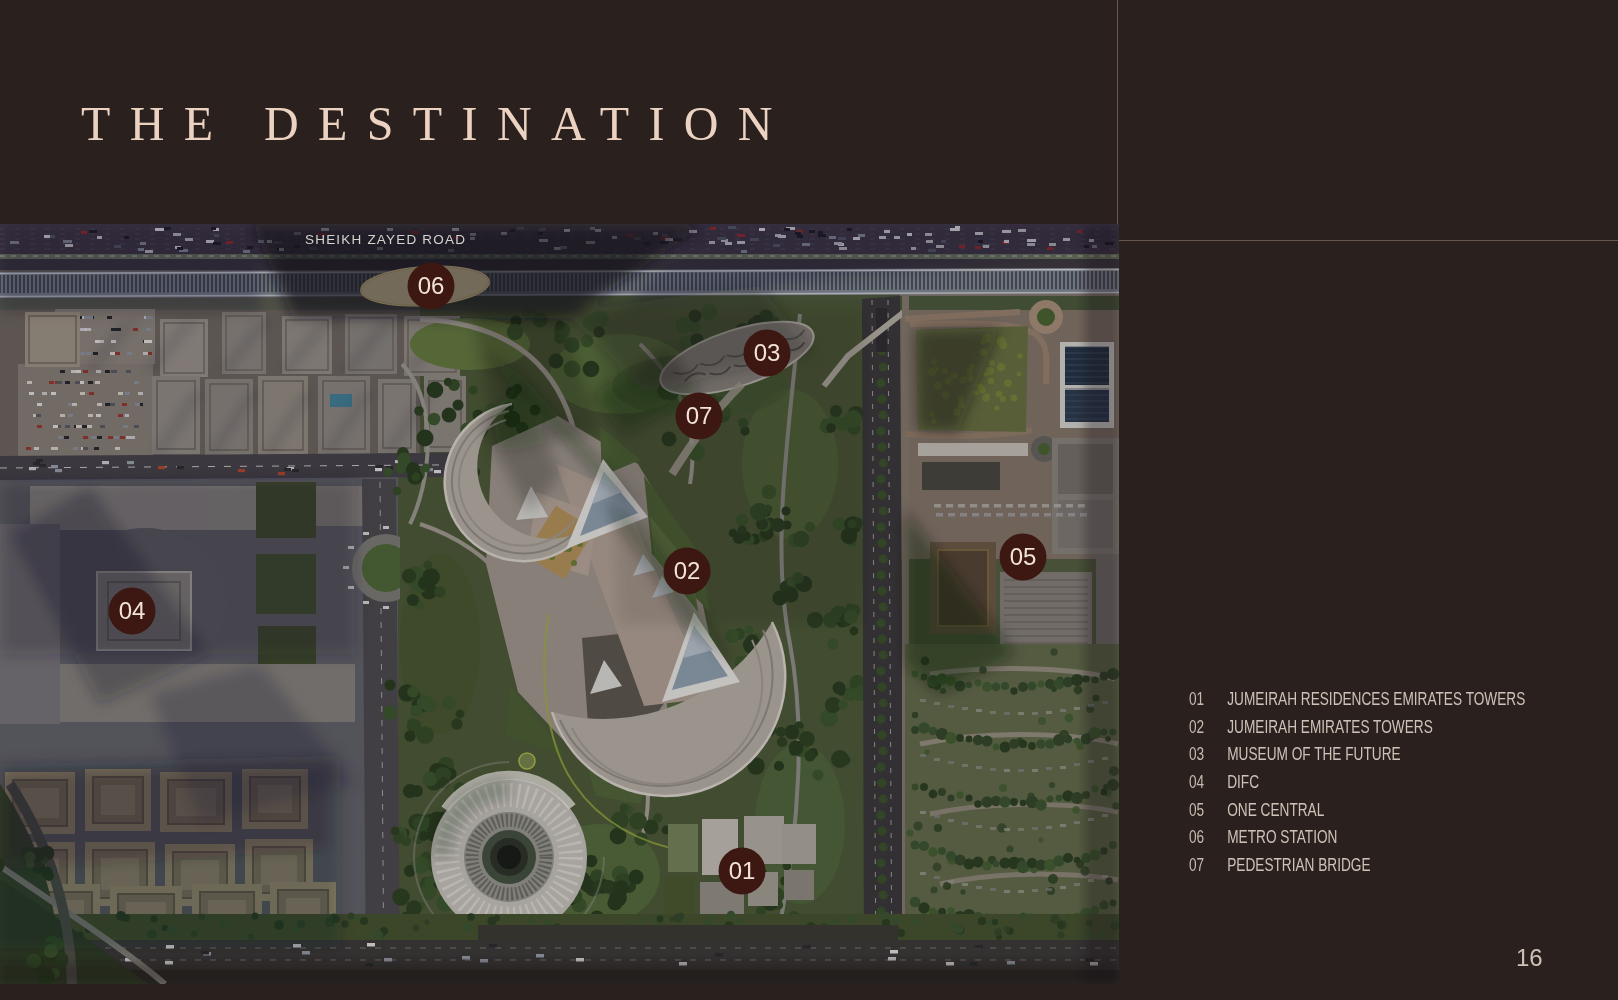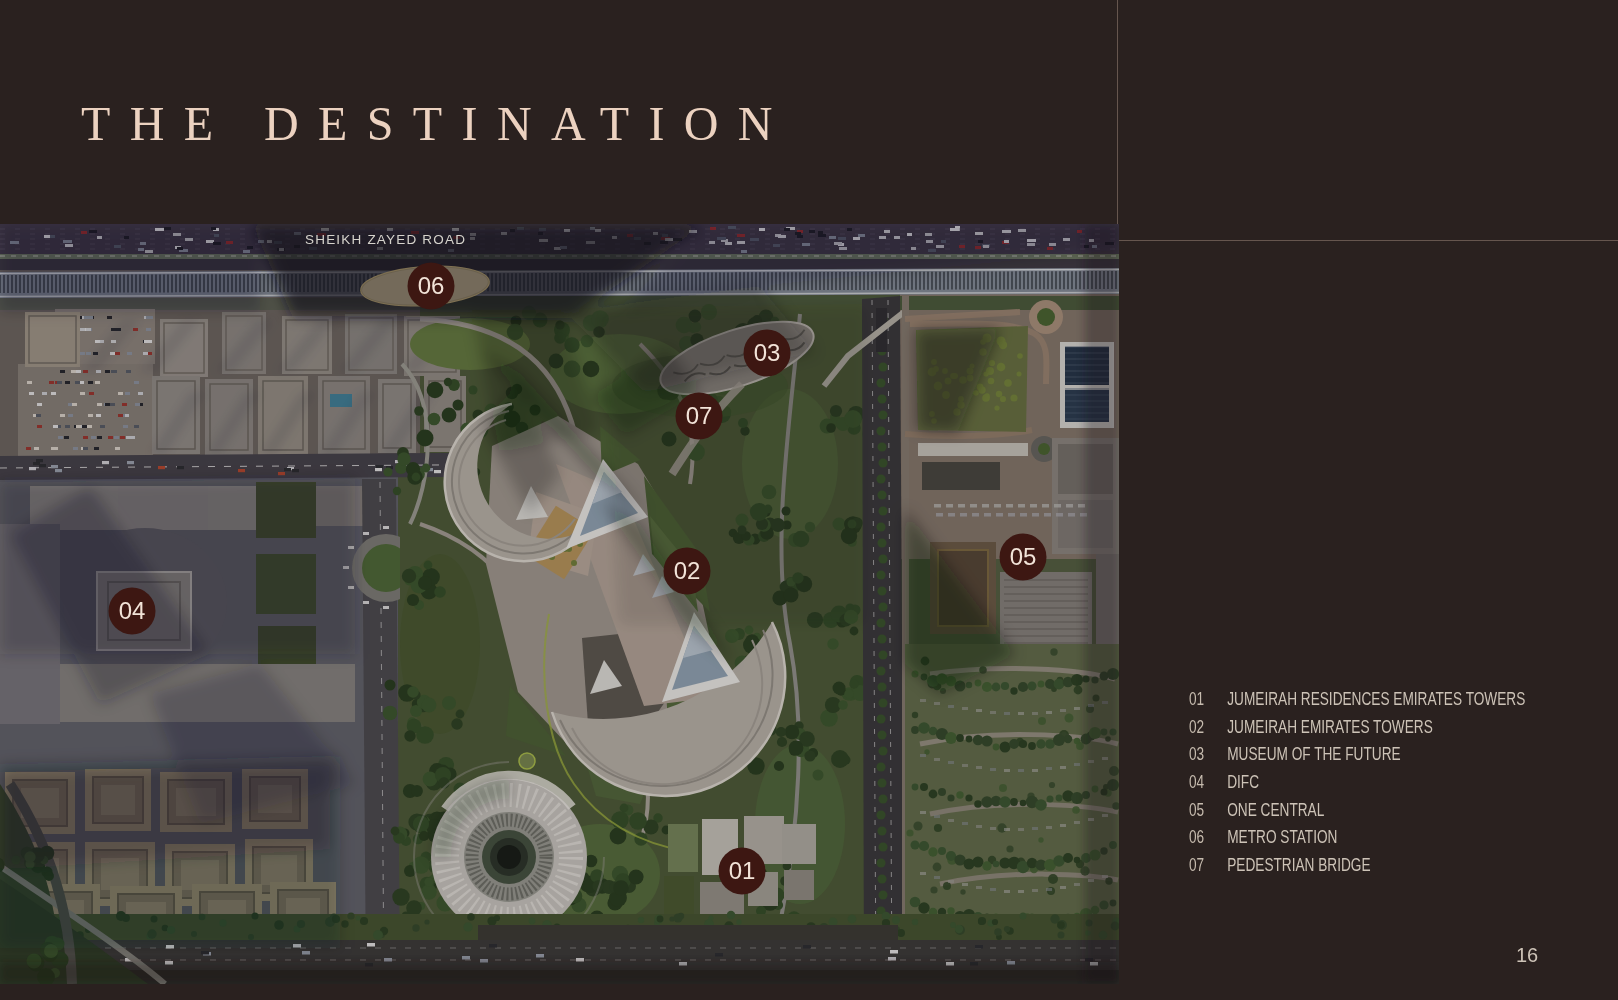--- a/index.html
+++ b/index.html
@@ -4,21 +4,21 @@
 html,body{margin:0;padding:0;background:#2a211f;width:1618px;height:1000px;overflow:hidden;}
 #page{position:relative;width:1416px;height:1000px;background:#2a211f;font-family:"Liberation Sans",sans-serif;}
 #title{position:absolute;left:81px;top:96px;font-family:"Liberation Serif",serif;font-size:48px;letter-spacing:19.4px;color:#ecd2c0;white-space:nowrap;}
 #map{position:absolute;left:0;top:224px;width:1119px;height:760px;}
 .vline{position:absolute;left:1117px;top:0;width:1px;height:240px;background:#66564e;}
 .hline{position:absolute;left:1117px;top:240px;width:501px;height:1px;background:#66564e;}
 #legend{position:absolute;left:1189px;top:686px;color:#cdc3b7;font-size:17.5px;transform:scaleX(0.78);transform-origin:left top;}
 .lrow{height:27.7px;line-height:27.7px;white-space:nowrap;}
 .lnum{display:inline-block;width:49px;color:#c6bbae;}
 .llab{color:#cdc3b7;}
-#pagenum{position:absolute;left:1516px;top:944px;font-size:20px;color:#cdc3b7;}
+#pagenum{position:absolute;left:1516px;top:944px;font-size:24px;color:#cdc3b7;}
 </style></head>
 <body>
 <div id="page">
 <div id="title">THE DESTINATION</div>
 <div class="vline"></div>
     <div class="hline"></div>
 <div id="map"><svg width="1119" height="760" viewBox="0 0 1119 760">
 <defs>
 <filter id="b2" x="-30%" y="-30%" width="160%" height="160%">
             <feGaussianBlur stdDeviation="2"></feGaussianBlur>

